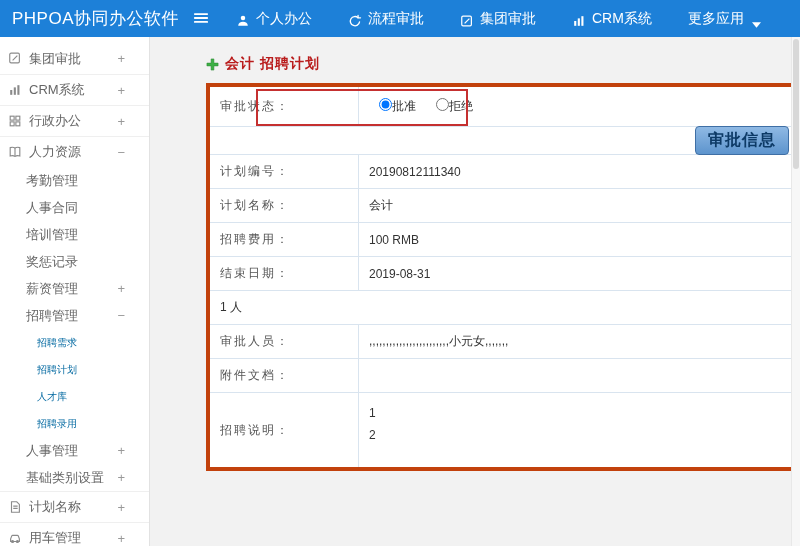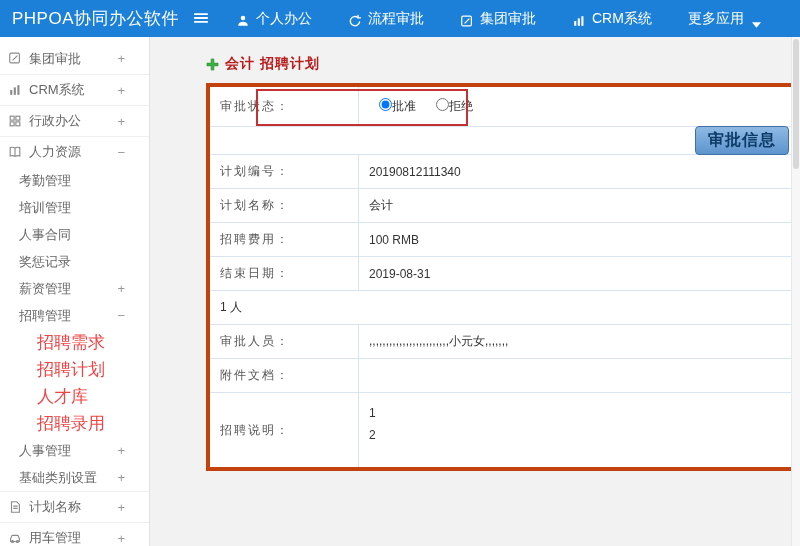--- a/index.html
+++ b/index.html
@@ -16,22 +16,22 @@
   .nav-item { display:flex; align-items:flex-end; gap:6px; font-size:14px; cursor:pointer; }
   .nav-item svg { width:14px; height:14px; display:block; }
   .caret svg { width:9px; height:6px; margin-left:2px; }
 
   
   .sidebar { position:absolute; top:37px; left:0; width:150px; bottom:0;
     background:#fff; border-right:1px solid #e2e2e2; overflow:hidden; padding-top:6px; }
   .s-item { position:relative; display:flex; align-items:center; color:#666; cursor:pointer; }
   .s-item.lvl0 { height:31px; padding-left:8px; font-size:13px; border-top:1px solid #efefef; }
   .s-item.lvl0:first-child { border-top:none; }
-  .s-item.lvl1 { height:27px; padding-left:19px; font-size:13px; }
-  .s-item.lvl2 { height:27px; padding-left:37px; font-size:17px; color:#ef4444; }
+  .s-item.lvl1 { height:27px; padding-left:26px; font-size:13px; }
+  .s-item.lvl2 { height:27px; padding-left:37px; font-size:10px; color:#0369a1; }
   .s-ico { width:15px; height:15px; margin-right:6px; color:#8a8a8a; flex:none; }
   .s-ico svg { width:14px; height:14px; display:block; }
   .s-toggle { position:absolute; right:24px; color:#999; font-size:13px; }
 
   
   .main { position:absolute; top:37px; left:151px; right:0; bottom:0;
     background:#f2f2f2; padding:16px 0 0 55px; }
   .page-title { display:flex; align-items:center; gap:6px; height:22px; }
   .plus-ico svg { width:13px; height:13px; display:block; }
   .title-text { color:#b91c1c; font-weight:bold; font-size:14px; letter-spacing:1px; }
@@ -168,24 +168,24 @@
           <path d="M8 3.5v9.5"></path>
         </svg>
       </span>
     <span>人力资源</span>
     <span class="s-toggle">−</span>
   </div>
   <div class="s-item lvl1">
     <span>考勤管理</span>
   </div>
   <div class="s-item lvl1">
+    <span>人事合同</span>
+  </div>
+  <div class="s-item lvl1">
     <span>培训管理</span>
-  </div>
-  <div class="s-item lvl1">
-    <span>人事合同</span>
   </div>
   <div class="s-item lvl1">
     <span>奖惩记录</span>
   </div>
   <div class="s-item lvl1">
     <span>薪资管理</span>
     <span class="s-toggle">+</span>
   </div>
   <div class="s-item lvl1">
     <span>招聘管理</span>

